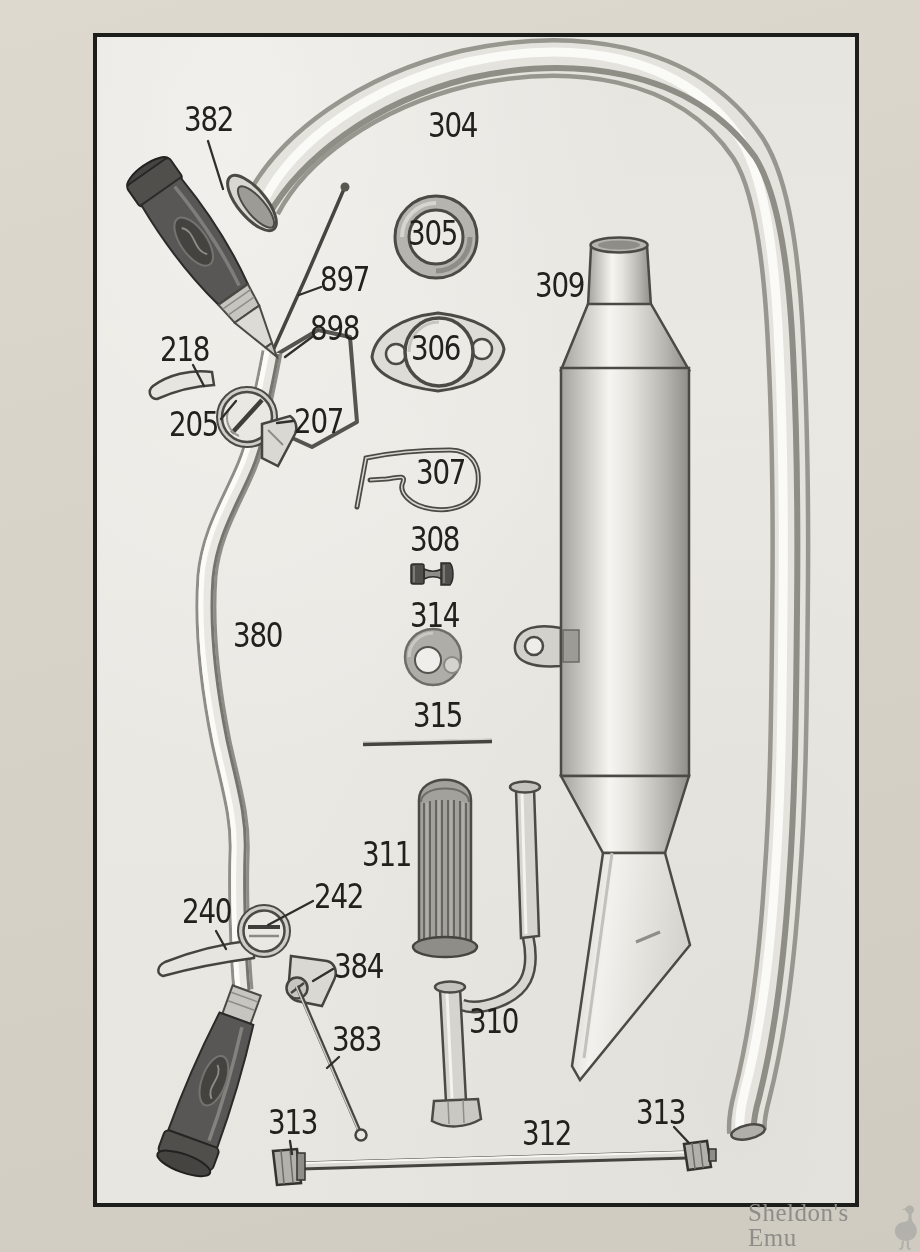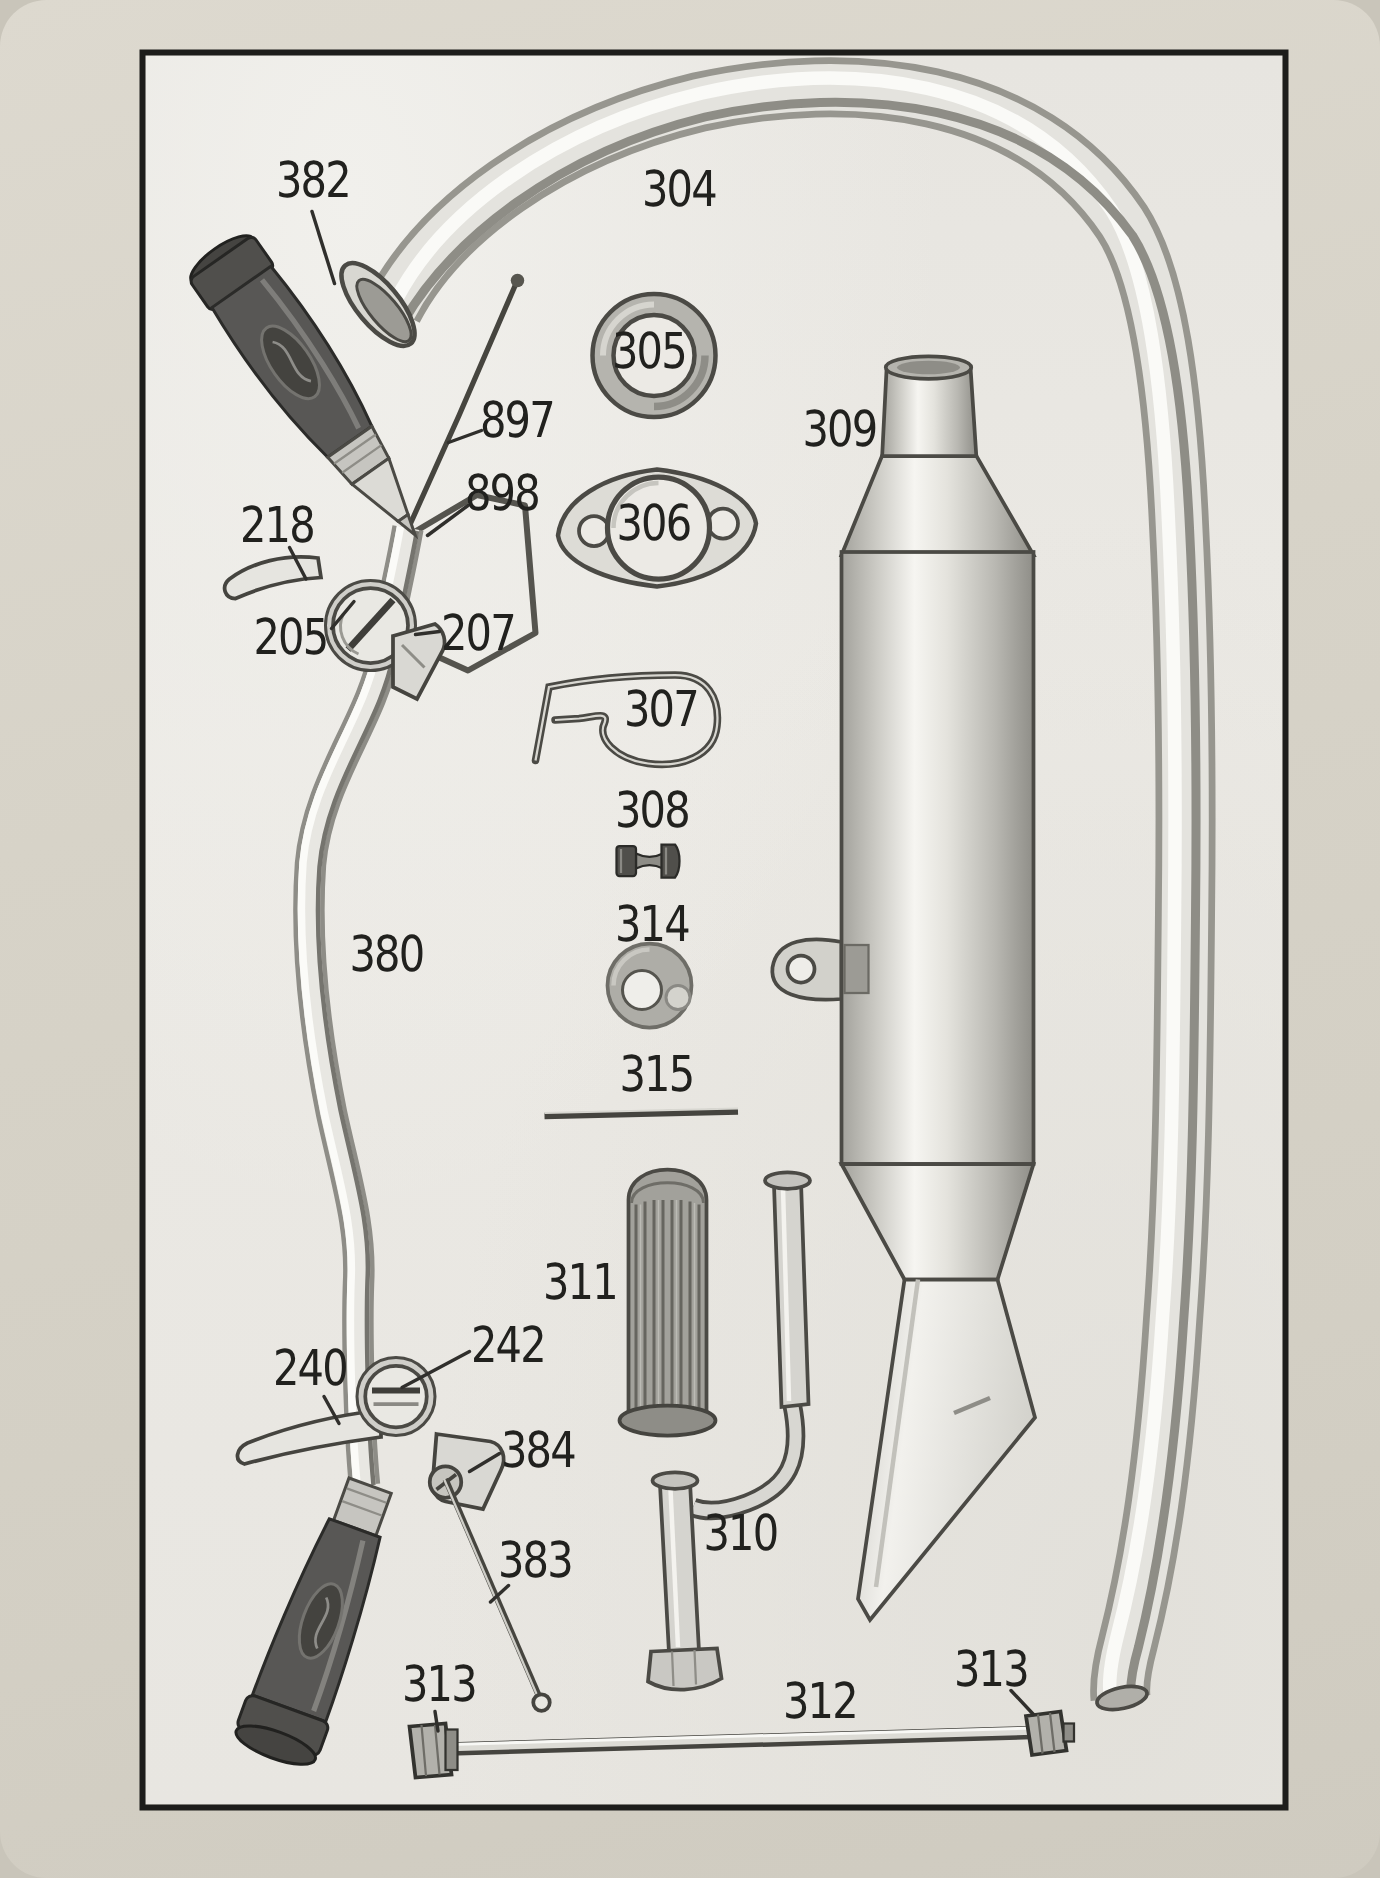--- a/index.html
+++ b/index.html
@@ -1,20 +1,19 @@
 <!DOCTYPE html>
 <html><head>
 <meta charset="utf-8">
 <style>
   html,body { margin:0; padding:0; background:#c9c5ba; }
   .stage {
     position:relative; width:920px; height:1252px; overflow:hidden;
     background:linear-gradient(165deg,#ddd9cf 0%,#d7d3c8 38%,#d3cfc4 75%,#cfcbc0 100%);
     font-family:"DejaVu Sans",sans-serif;
-    border-radius:31px;
   }
   .frame {
     position:absolute; left:93px; top:33px; width:758px; height:1166px;
     border:4px solid #1d1d1b;
     background:
       radial-gradient(ellipse at 18% 8%, #f1f0ec 0%, rgba(241,240,236,0) 45%),
       radial-gradient(ellipse at 85% 90%, #e2e0da 0%, rgba(226,224,218,0) 50%),
       linear-gradient(180deg,#e7e5e0 0%,#ebe9e4 40%,#e8e6e1 100%);
   }
   svg.art { position:absolute; left:0; top:0; }
@@ -276,13 +275,21 @@
       <div class="part-label" style="left: 314px; top: 879px;">242</div>
       <div class="part-label" style="left: 182px; top: 894px;">240</div>
       <div class="part-label" style="left: 334px; top: 949px;">384</div>
       <div class="part-label" style="left: 469px; top: 1004px;">310</div>
       <div class="part-label" style="left: 332px; top: 1022px;">383</div>
       <div class="part-label" style="left: 268px; top: 1105px;">313</div>
       <div class="part-label" style="left: 522px; top: 1116px;">312</div>
       <div class="part-label" style="left: 636px; top: 1095px;">313</div>
     </div>
 
+  <div class="watermark">
+    <span class="wm-text">Sheldon's Emu</span>
+    <svg width="34" height="50" viewBox="0 0 34 50">
+      <path d="M 22 1 C 25 1 27 3 27 5.5 C 27 7.5 26 9 24.5 9.8 C 23.8 13 24 16 25.5 19.5 C 28.5 22.5 30.5 26.5 30 30.5 C 29.3 36.5 23.5 41 16.5 40.5 C 9.5 40 5 35 5.5 29 C 6 23.5 10.5 19.8 16 19.5 C 18.8 19.3 20.3 18 20.6 15 C 20.9 12.2 20.6 10.6 19.8 9.4 C 18.3 8.7 17.3 7.2 17.3 5.5 C 17.3 3 19 1 22 1 Z" fill="#b3b1ac"></path>
+      <path d="M 18 4 L 12.8 5.2 L 18 6.4 Z" fill="#b3b1ac"></path>
+      <path d="M 14.5 40.5 L 13.5 49 M 20 40.5 L 20 49 M 13.5 49 L 10.5 50 M 20 49 L 23 50" stroke="#b3b1ac" stroke-width="2.4" fill="none"></path>
+    </svg>
+  </div>
 </div>
 
 </body></html>

